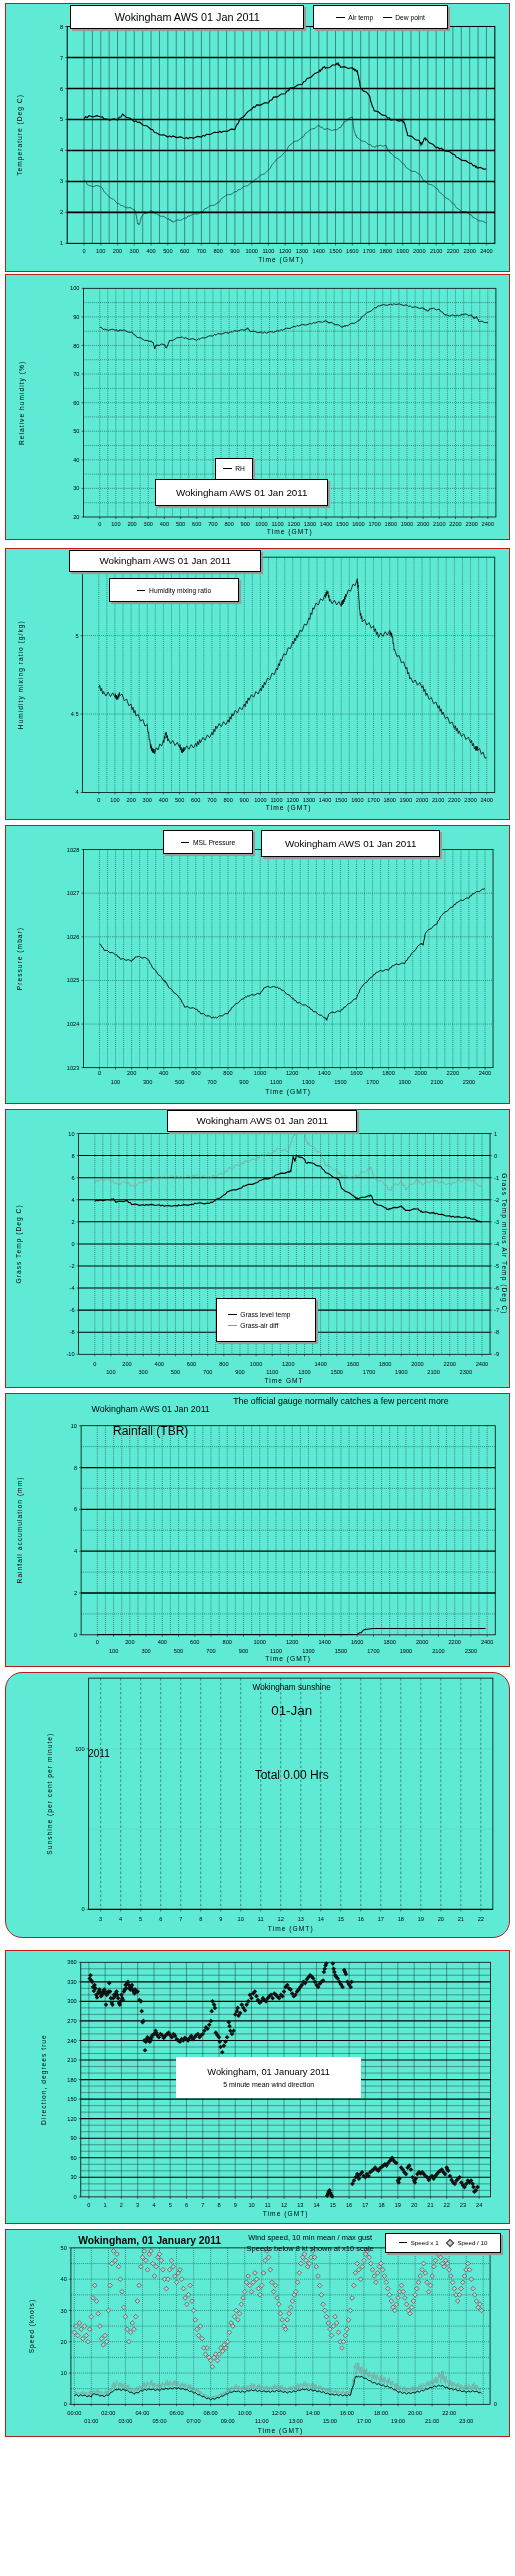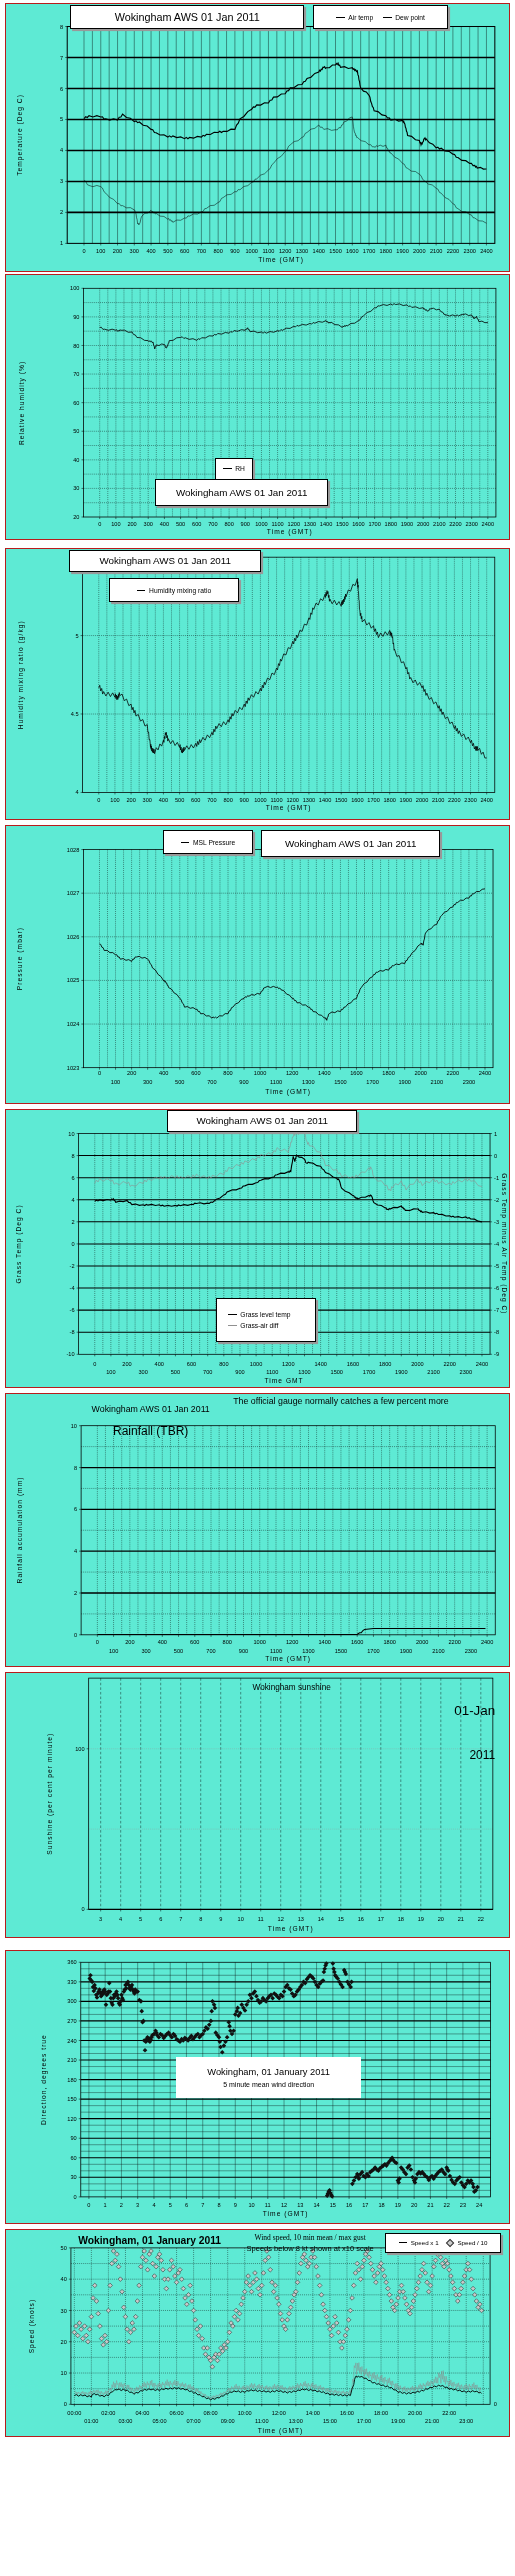--- a/index.html
+++ b/index.html
@@ -17,46 +17,46 @@
   .sw.thin{border-top:0.5px solid #000;}
   .sw.gray{border-top:1px solid #909090;}
   .sw.dia{width:4.1px;height:4.1px;border:0.5px solid #333;background:#ccc;transform:rotate(45deg);margin-right:4.6px;}
   
   #c1{left:5.2px;top:2.6px;width:505px;height:269px;}
   #c2{left:5.2px;top:274px;width:505px;height:266px;}
   #c3{left:5.2px;top:548px;width:505px;height:272px;}
   #c4{left:5.2px;top:825px;width:505px;height:279px;}
   #c5{left:5.2px;top:1109px;width:505px;height:279px;}
   #c6{left:5.2px;top:1393px;width:505px;height:274px;}
-  #c7{left:5.2px;top:1672px;width:505px;height:266px;}
+  #c7{left:5.2px;top:1672px;width:505px;height:266px;border-radius:17px;}
   #c8{left:5.2px;top:1950px;width:505px;height:274px;}
   #c9{left:5.2px;top:2229px;width:505px;height:208px;}
   
   #c1 .title{left:64px;top:1.5px;width:234px;height:24px;font-size:10.8px;}
   #c1 .legend{left:307px;top:1.5px;width:135px;height:24px;}
   #c2 .legend{left:209px;top:183px;width:38px;height:21.6px;}
   #c2 .title{left:149px;top:204px;width:173px;height:27px;font-size:9.8px;}
   #c3 .title{left:63px;top:1px;width:192px;height:21.6px;font-size:9.8px;}
   #c3 .legend{left:103px;top:29px;width:130px;height:24px;}
   #c4 .legend{left:157px;top:4.1px;width:90px;height:24px;}
   #c4 .title{left:255px;top:4.1px;width:179px;height:27px;font-size:9.8px;}
   #c5 .title{left:161px;top:0px;width:190px;height:21.6px;font-size:9.8px;}
   #c5 .legend{left:210px;top:188px;width:100px;height:44px;flex-direction:column;gap:4.6px;align-items:flex-start;padding-left:11.3px;justify-content:center;}
   #c6 .t1{left:67px;top:10.3px;width:155px;text-align:center;font-size:8.8px;}
   #c6 .t2{left:67px;top:30px;width:155px;text-align:center;font-size:12px;}
   #c6 .ann{left:227px;top:2px;width:265px;font-size:8.8px;}
   #c7 .s0{left:82px;top:10.3px;width:407px;text-align:center;font-size:8.2px;}
-  #c7 .s1{left:82px;top:30px;width:407px;text-align:right;font-size:13.4px;}
-  #c7 .s2{left:82px;top:75px;width:407px;text-align:right;font-size:12px;}
+  #c7 .s1{left:82px;top:30px;width:407px;text-align:center;font-size:13.4px;}
+  #c7 .s2{left:82px;top:75px;width:407px;text-align:left;font-size:10px;}
   #c7 .s3{left:82px;top:95px;width:407px;text-align:center;font-size:12px;}
   #c8 .cbox{left:170px;top:106px;width:185px;height:41px;background:#fff;display:flex;flex-direction:column;align-items:center;justify-content:center;gap:3.6px;}
   #c8 .cbox .l1{font-size:9.3px;}
   #c8 .cbox .l2{font-size:7px;}
   #c9 .title{left:72px;top:5.2px;font-size:10.3px;font-weight:bold;}
-  #c9 .sub1{left:232px;top:2.6px;width:144px;text-align:center;font-size:7.5px;font-family:Liberation Serif, serif;}
+  #c9 .sub1{left:232px;top:2.6px;width:144px;text-align:center;font-size:7.5px;}
   #c9 .sub2{left:232px;top:14px;width:144px;text-align:center;font-size:7.5px;}
   #c9 .legend{left:379px;top:3.1px;width:116px;height:19.6px;gap:8.2px;}
   #c9 .legend .li{font-size:6.2px;}
 </style>
 </head>
 <body>
 
 <section class="card" id="c1">
   <svg viewBox="0 0 980 522">
       <line x1="150.8" y1="44" x2="150.8" y2="468" stroke="#000" stroke-width="0.8"></line>
@@ -988,20 +988,21 @@
       <text x="152" y="466" text-anchor="end" font-size="11">0</text>
       <line x1="156" y1="148.11111111111111" x2="160" y2="148.11111111111111" stroke="#000" stroke-width="1"></line>
       <text x="152" y="152.11111111111111" text-anchor="end" font-size="11">100</text>
       <text x="555" y="504" text-anchor="middle" font-size="13" class="at">Time (GMT)</text>
       <text x="88" y="236" text-anchor="middle" font-size="13" class="at" transform="rotate(-90 88 236)">Sunshine (per cent per minute)</text>
       <polyline points="160.0,462.0 950.0,462.0" fill="none" stroke="#000000" stroke-width="2.5"></polyline>
     </svg>
   <div class="plain s0">Wokingham sunshine</div>
   <div class="plain s1">01-Jan</div>
   <div class="plain s2">2011</div>
+  <div class="plain s3">Total 0.00 Hrs</div>
 </section>
 
 <section class="card" id="c8">
   <svg viewBox="0 0 980 531">
       <line x1="160.9" y1="22" x2="160.9" y2="480" stroke="#000" stroke-width="0.7"></line>
       <line x1="192.6" y1="22" x2="192.6" y2="480" stroke="#000" stroke-width="0.7"></line>
       <line x1="224.4" y1="22" x2="224.4" y2="480" stroke="#000" stroke-width="0.7"></line>
       <line x1="256.1" y1="22" x2="256.1" y2="480" stroke="#000" stroke-width="0.7"></line>
       <line x1="287.9" y1="22" x2="287.9" y2="480" stroke="#000" stroke-width="0.7"></line>
       <line x1="319.6" y1="22" x2="319.6" y2="480" stroke="#000" stroke-width="0.7"></line>

